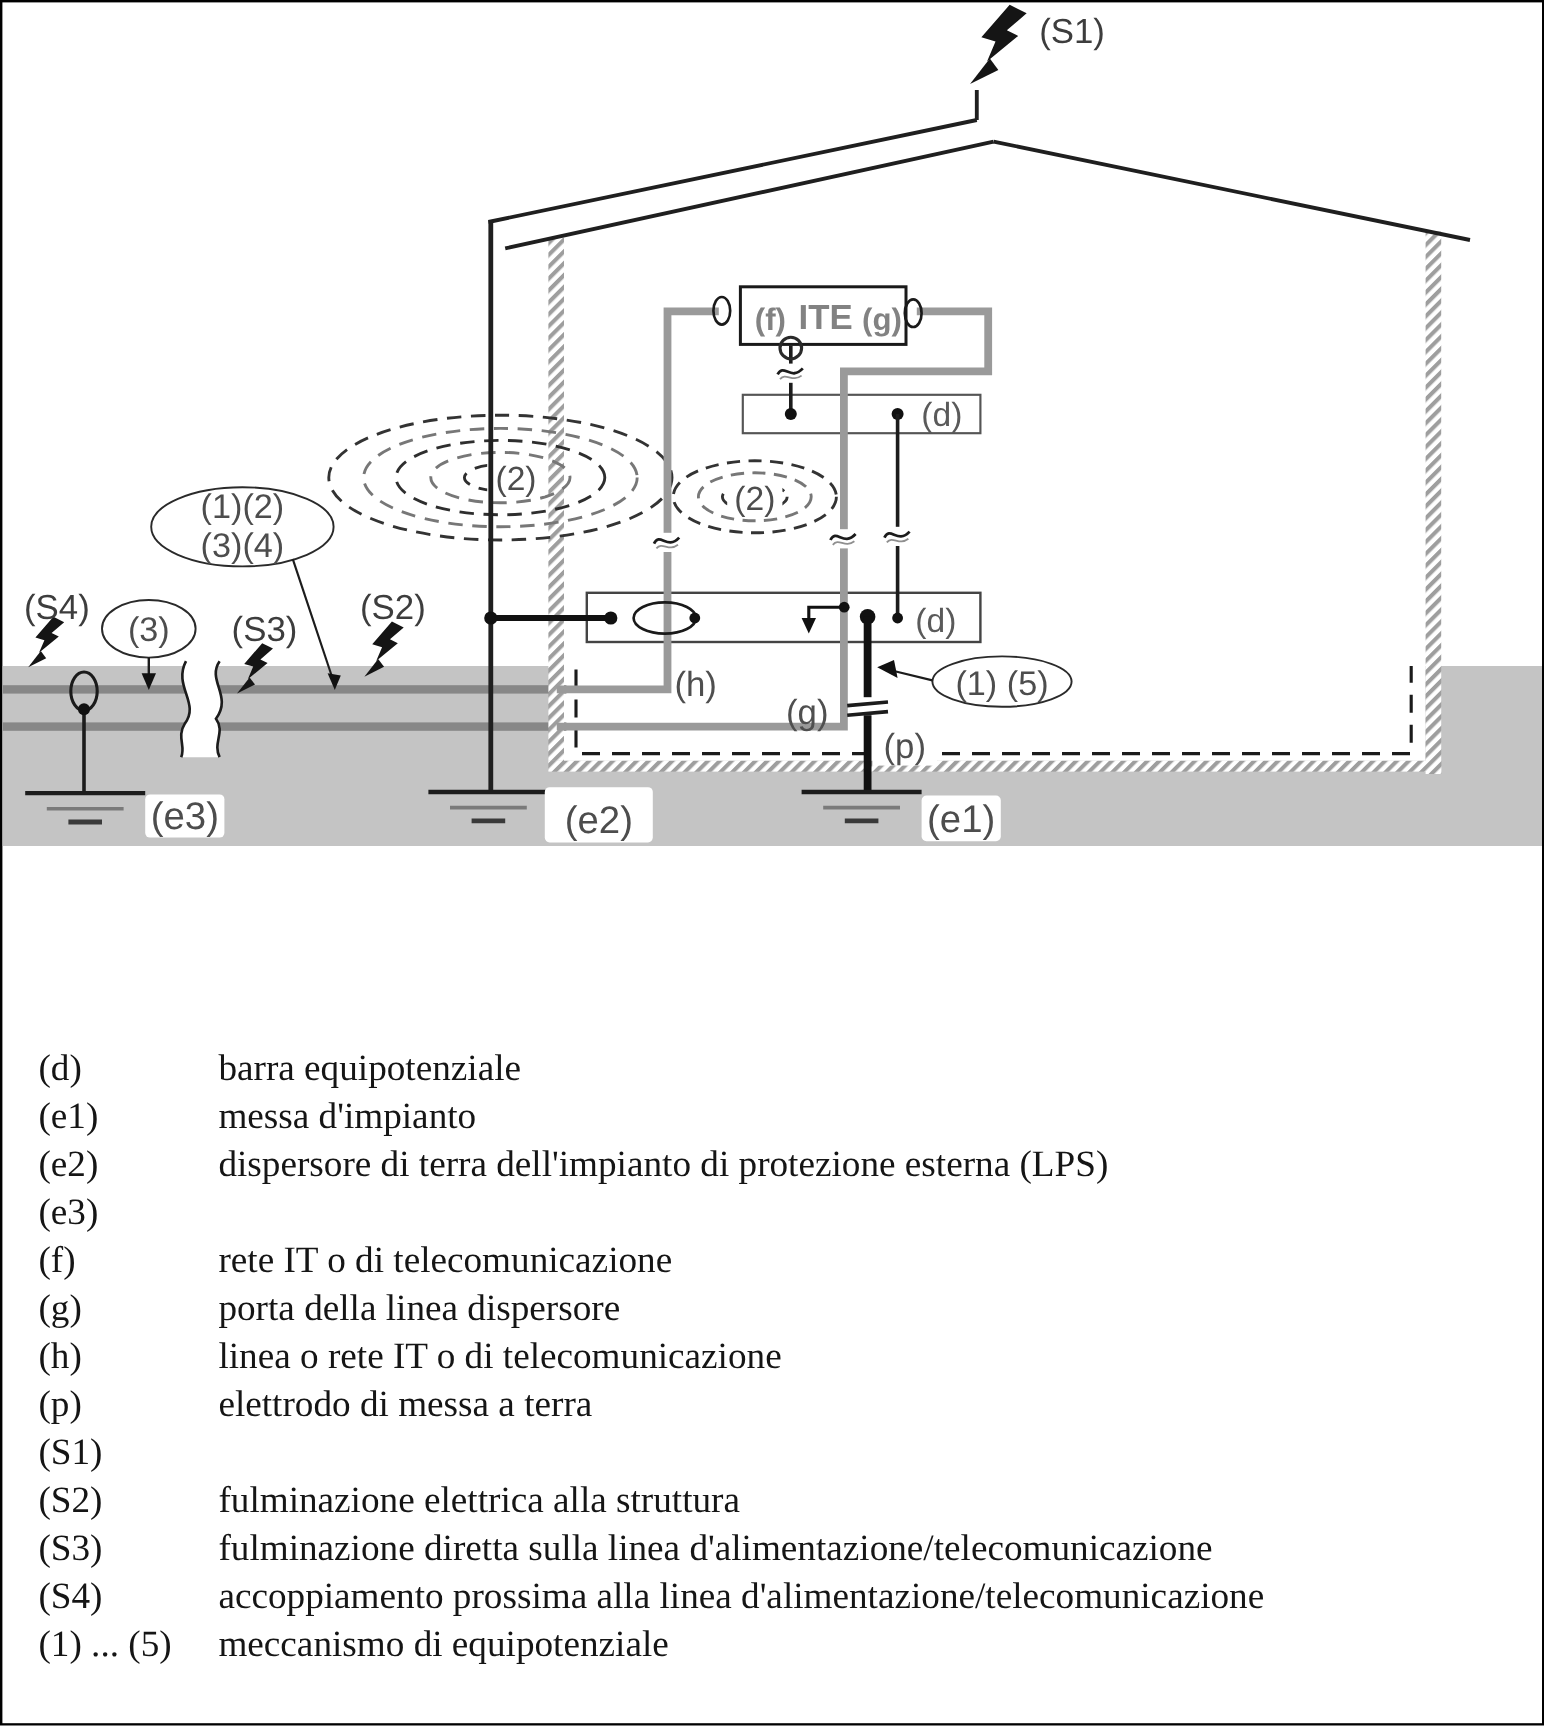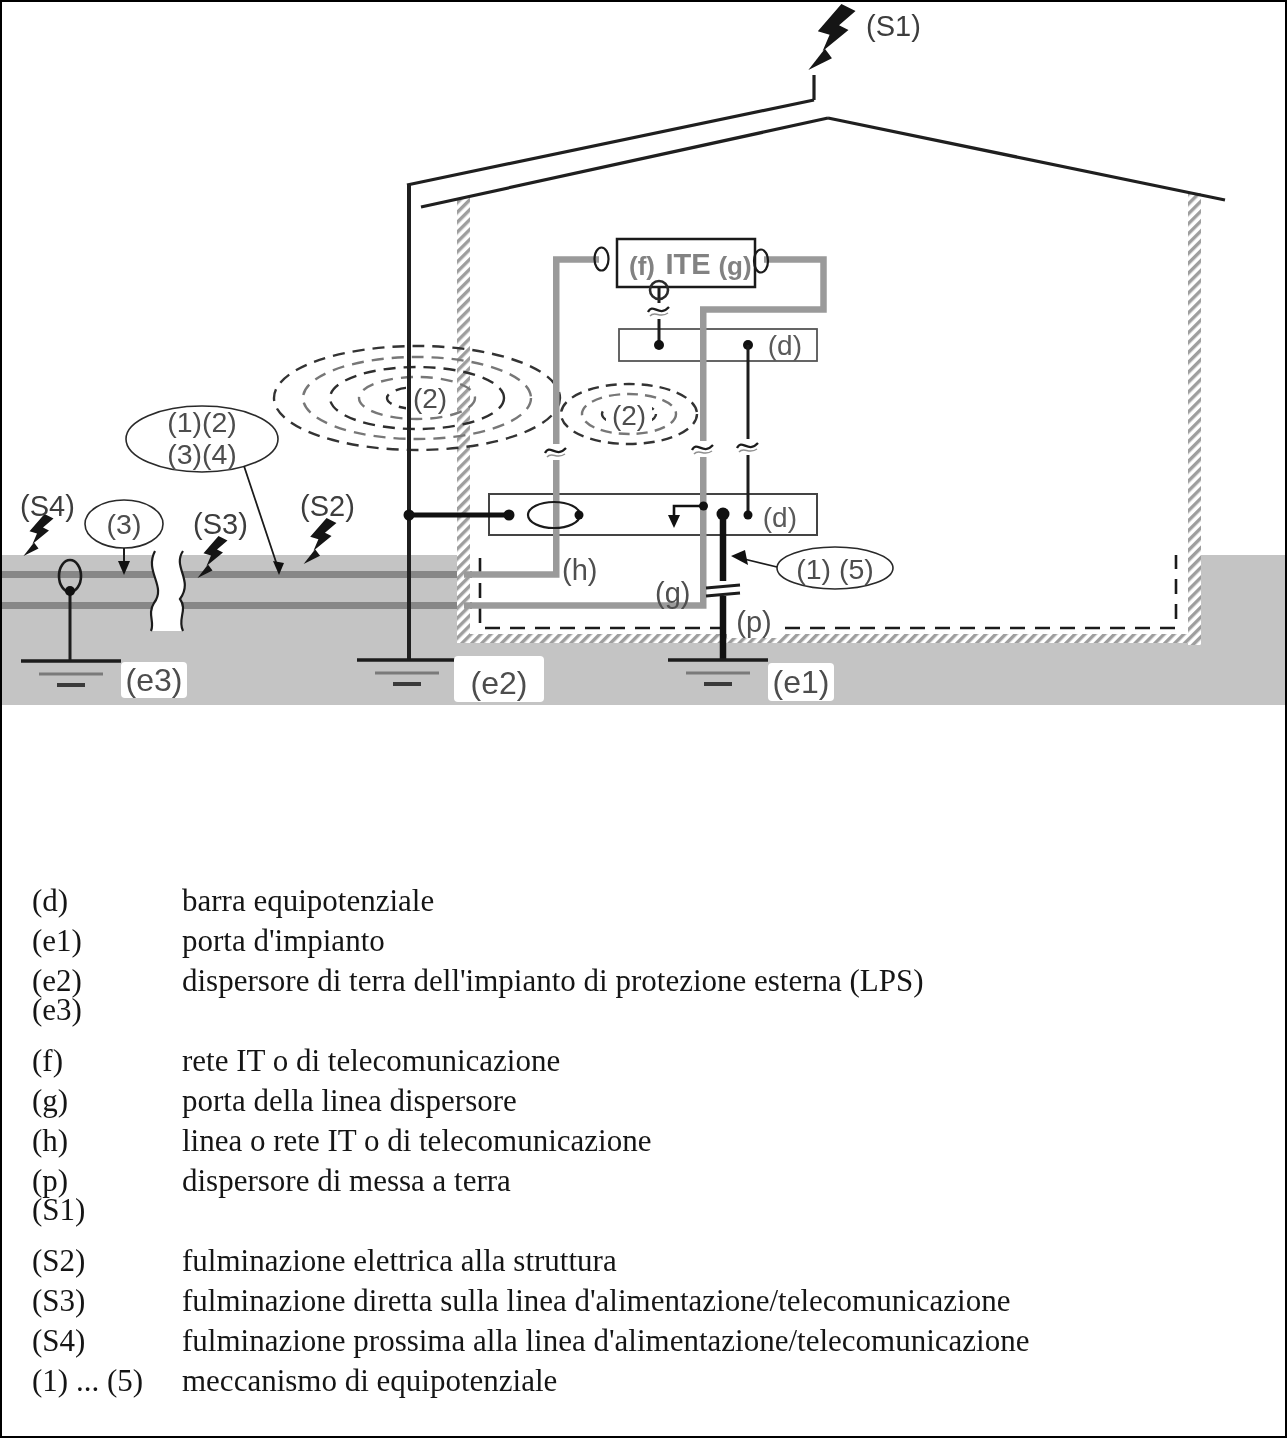--- a/index.html
+++ b/index.html
@@ -13,21 +13,21 @@
     font-family:"Liberation Sans", sans-serif;
   }
   .diagram-svg{position:absolute;left:0;top:0;}
   .legend{
     position:absolute;left:30px;top:868px;width:1230px;
     font-family:"Liberation Serif", serif;
     font-size:31px;color:#151515;
   }
   .lrow{display:flex;height:40px;align-items:baseline;line-height:40px;}
   .lterm{display:inline-block;width:150px;flex:0 0 150px;}
-  .ldesc{display:inline-block;white-space:nowrap;margin-top:11px;}
+  .ldesc{display:inline-block;white-space:nowrap;}
 </style>
 </head>
 <body>
 
 <div class="page">
 
 <svg class="diagram-svg" width="1287" height="745" viewBox="0 0 1287 745">
   <defs>
     <pattern id="hatch" width="7" height="7" patternUnits="userSpaceOnUse" patternTransform="rotate(45)">
       <rect width="7" height="7" fill="#ffffff"></rect>
@@ -202,21 +202,21 @@
   </g>
 </svg>
 
 <div class="legend">
   <div class="lrow">
         <span class="lterm">(d)</span>
         <span class="ldesc">barra equipotenziale</span>
       </div>
   <div class="lrow">
         <span class="lterm">(e1)</span>
-        <span class="ldesc">porta d'impianto</span>
+        <span class="ldesc">messa d'impianto</span>
       </div>
   <div class="lrow">
         <span class="lterm">(e2)</span>
         <span class="ldesc">dispersore di terra dell'impianto di protezione esterna (LPS)</span>
       </div>
   <div class="lrow">
         <span class="lterm">(e3)</span>
       </div>
   <div class="lrow">
         <span class="lterm">(f)</span>
@@ -225,36 +225,36 @@
   <div class="lrow">
         <span class="lterm">(g)</span>
         <span class="ldesc">porta della linea dispersore</span>
       </div>
   <div class="lrow">
         <span class="lterm">(h)</span>
         <span class="ldesc">linea o rete IT o di telecomunicazione</span>
       </div>
   <div class="lrow">
         <span class="lterm">(p)</span>
-        <span class="ldesc">dispersore di messa a terra</span>
+        <span class="ldesc">elettrodo di messa a terra</span>
       </div>
   <div class="lrow">
         <span class="lterm">(S1)</span>
       </div>
   <div class="lrow">
         <span class="lterm">(S2)</span>
         <span class="ldesc">fulminazione elettrica alla struttura</span>
       </div>
   <div class="lrow">
         <span class="lterm">(S3)</span>
         <span class="ldesc">fulminazione diretta sulla linea d'alimentazione/telecomunicazione</span>
       </div>
   <div class="lrow">
         <span class="lterm">(S4)</span>
-        <span class="ldesc">fulminazione prossima alla linea d'alimentazione/telecomunicazione</span>
+        <span class="ldesc">accoppiamento prossima alla linea d'alimentazione/telecomunicazione</span>
       </div>
   <div class="lrow">
         <span class="lterm">(1) ... (5)</span>
         <span class="ldesc">meccanismo di equipotenziale</span>
       </div>
 </div>
 
 </div>
 
 </body></html>

